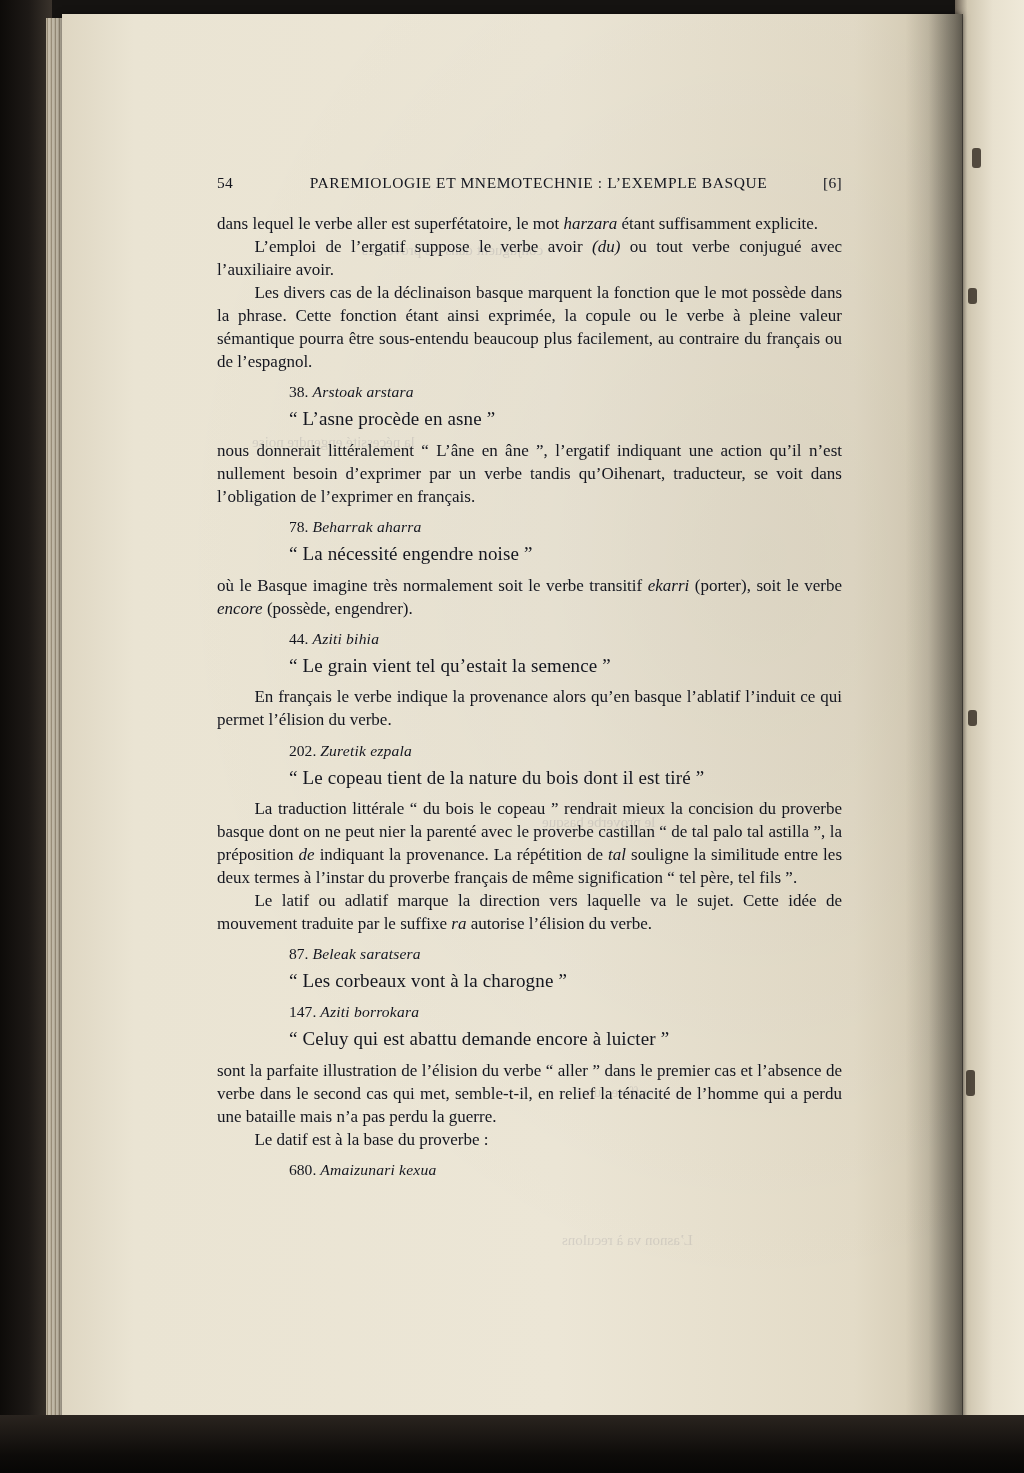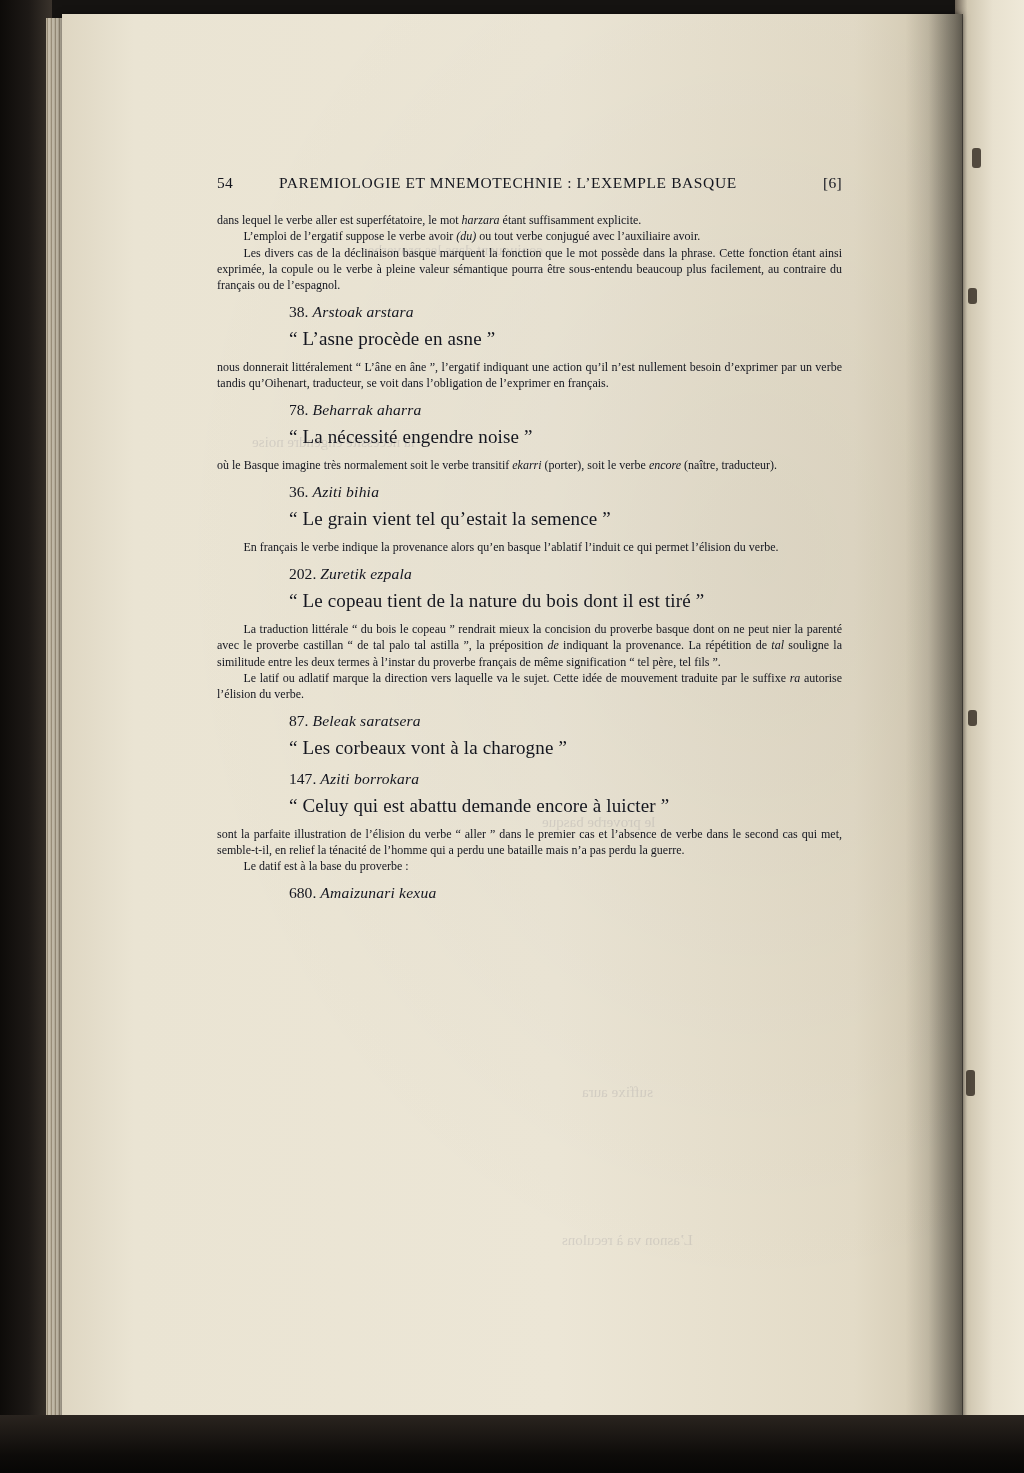--- a/index.html
+++ b/index.html
@@ -93,25 +93,25 @@
     color: #14161f;
   }
   .runhead {
     display: flex;
     align-items: baseline;
     font-size: 15.5px;
     letter-spacing: .35px;
     margin-bottom: 20px;
   }
   .runhead .folio { width: 62px; }
-  .runhead .title { flex: 1; text-align: left; letter-spacing: .6px; }
+  .runhead .title { flex: 1; text-align: center; letter-spacing: .6px; }
   .runhead .bracket { width: 44px; text-align: right; }
   p.body {
     margin: 0;
-    font-size: 12px;
+    font-size: 17px;
     line-height: 1.355;
     text-align: justify;
     text-justify: inter-word;
     hyphens: manual;
   }
   p.body.indent { text-indent: 2.2em; }
   .proverb {
     margin: 7px 0 4px 0;
     padding-left: 72px;
     font-size: 15.6px;
@@ -167,24 +167,24 @@
       <p class="body indent">Les divers cas de la déclinaison basque marquent la fonction que le mot possède dans la phrase. Cette fonction étant ainsi exprimée, la copule ou le verbe à pleine valeur sémantique pourra être sous-entendu beaucoup plus facilement, au contraire du français ou de l’espagnol.</p>
 
       <div class="proverb sp"><span class="num">38.</span> <span class="bq">Arstoak arstara</span></div>
       <div class="gloss">“ L’asne procède en asne ”</div>
 
       <p class="body">nous donnerait littéralement “ L’âne en âne ”, l’ergatif indiquant une action qu’il n’est nullement besoin d’exprimer par un verbe tandis qu’Oihenart, traducteur, se voit dans l’obligation de l’exprimer en français.</p>
 
       <div class="proverb sp"><span class="num">78.</span> <span class="bq">Beharrak aharra</span></div>
       <div class="gloss">“ La nécessité engendre noise ”</div>
 
-      <p class="body"><span>où le Basque imagine très normalement soit le verbe transitif </span><i>ekarri</i><span> (porter), soit le verbe </span><i>encore</i><span> (naître, traducteur).</span></p>
-
-
-      <div class="proverb sp"><span class="num">36.</span> <span class="bq">Aziti bihia</span></div>
+      <p class="body"><span>où le Basque imagine très normalement soit le verbe transitif </span><i>ekarri</i><span> (porter), soit le verbe </span><i>encore</i><span> (possède, engendrer).</span></p>
+
+
+      <div class="proverb sp"><span class="num">44.</span> <span class="bq">Aziti bihia</span></div>
       <div class="gloss">“ Le grain vient tel qu’estait la semence ”</div>
 
       <p class="body indent">En français le verbe indique la provenance alors qu’en basque l’ablatif l’induit ce qui permet l’élision du verbe.</p>
 
       <div class="proverb sp"><span class="num">202.</span> <span class="bq">Zuretik ezpala</span></div>
       <div class="gloss">“ Le copeau tient de la nature du bois dont il est tiré ”</div>
 
       <p class="body indent"><span>La traduction littérale “ du bois le copeau ” rendrait mieux la concision du proverbe basque dont on ne peut nier la parenté avec le proverbe castillan “ de tal palo tal astilla ”, la préposition </span><i>de</i><span> indiquant la provenance. La répétition de </span><i>tal</i><span> souligne la similitude entre les deux termes à l’instar du proverbe français de même signification “ tel père, tel fils ”.</span></p>
 
       <p class="body indent"><span>Le latif ou adlatif marque la direction vers laquelle va le sujet. Cette idée de mouvement traduite par le suffixe </span><i>ra</i><span> autorise l’élision du verbe.</span></p>

